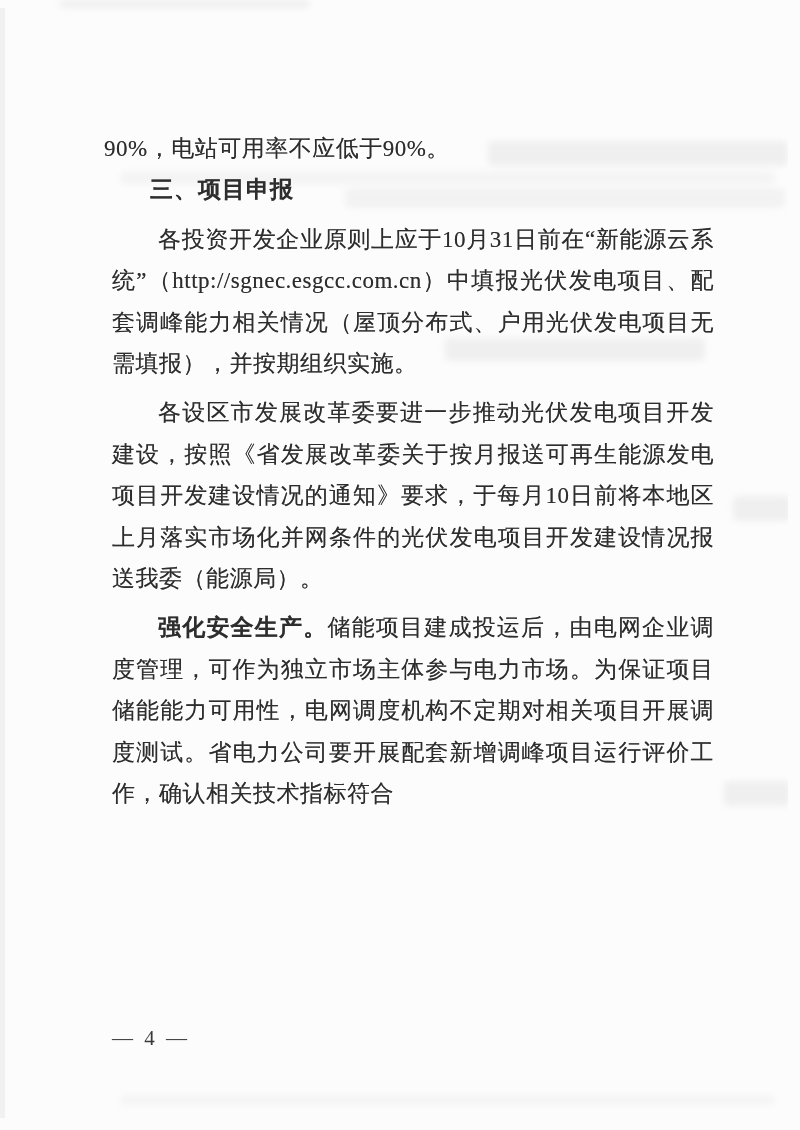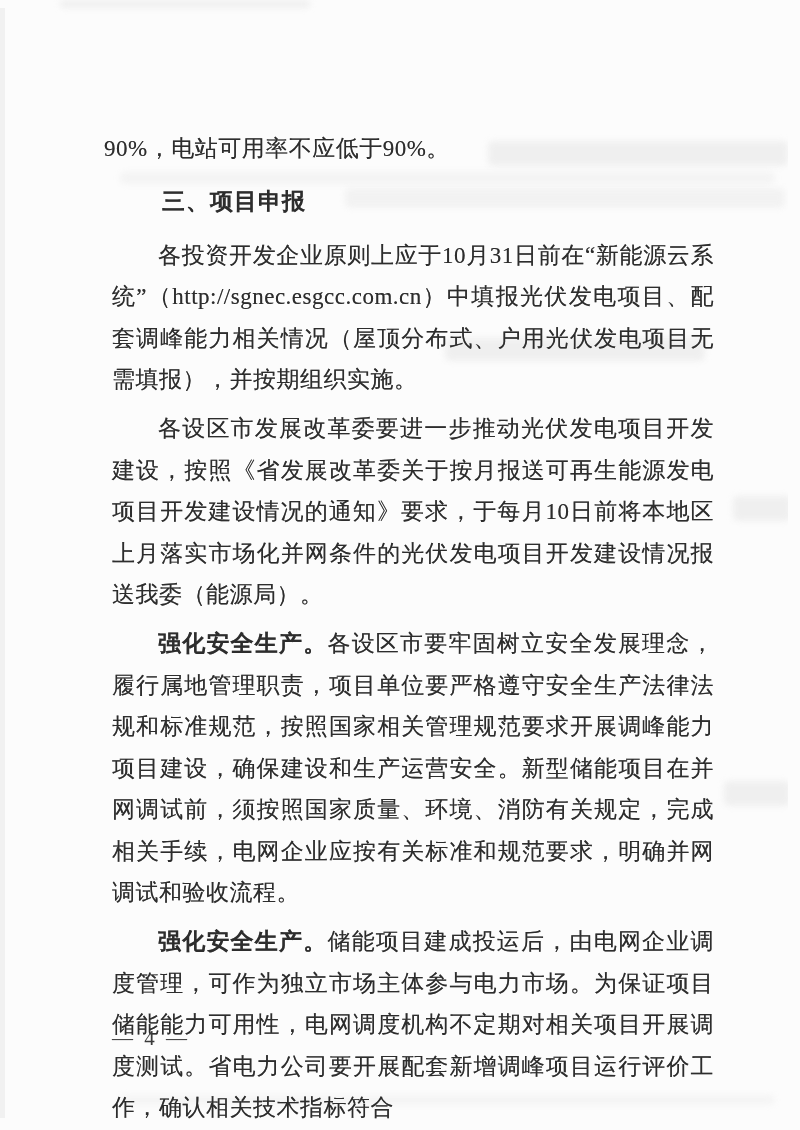--- a/index.html
+++ b/index.html
@@ -38,21 +38,21 @@
     width: 618px;
     font-size: 23px;
     line-height: 41.4px;
     text-align: justify;
     letter-spacing: 0.5px;
     text-shadow: 0 0 0.5px rgba(45,45,45,0.55);
   }
   .cont-line { margin: 0; text-indent: 0; }
   .para { margin: 8px; text-indent: 2em; }
   .heading {
-    margin: 12px;
+    margin: 0;
     text-indent: 2em;
     font-size: 23px;
     font-weight: 700;
     font-family: "Liberation Sans", sans-serif;
     letter-spacing: 1px;
   }
   .lead {
     font-weight: 700;
     font-family: "Liberation Sans", sans-serif;
   }
@@ -91,23 +91,20 @@
 
     <p class="cont-line">90%，电站可用率不应低于90%。</p>
 
     <h2 class="heading">三、项目申报</h2>
 
     <p class="para">各投资开发企业原则上应于10月31日前在“新能源云系统”（http://sgnec.esgcc.com.cn）中填报光伏发电项目、配套调峰能力相关情况（屋顶分布式、户用光伏发电项目无需填报），并按期组织实施。</p>
 
     <p class="para">各设区市发展改革委要进一步推动光伏发电项目开发建设，按照《省发展改革委关于按月报送可再生能源发电项目开发建设情况的通知》要求，于每月10日前将本地区上月落实市场化并网条件的光伏发电项目开发建设情况报送我委（能源局）。</p>
 
 
-    <p class="para">
-      <span class="lead">强化安全生产。</span><span>各设区市要牢固树立安全发展理念，履行属地管理职责，项目单位要严格遵守安全生产法律法规和标准规范，按照国家相关管理规范要求开展调峰能力项目建设，确保建设和生产运营安全。新型储能项目在并网调试前，须按照国家质量、环境、消防有关规定，完成相关手续，电网企业应按有关标准和规范要求，明确并网调试和验收流程。</span>
-    </p>
 
     <p class="para">
       <span class="lead">强化安全生产。</span><span>储能项目建成投运后，由电网企业调度管理，可作为独立市场主体参与电力市场。为保证项目储能能力可用性，电网调度机构不定期对相关项目开展调度测试。省电力公司要开展配套新增调峰项目运行评价工作，确认相关技术指标符合</span>
     </p>
 
   </div>
 
   <div class="footer">— 4 —</div>
 
 </div>

